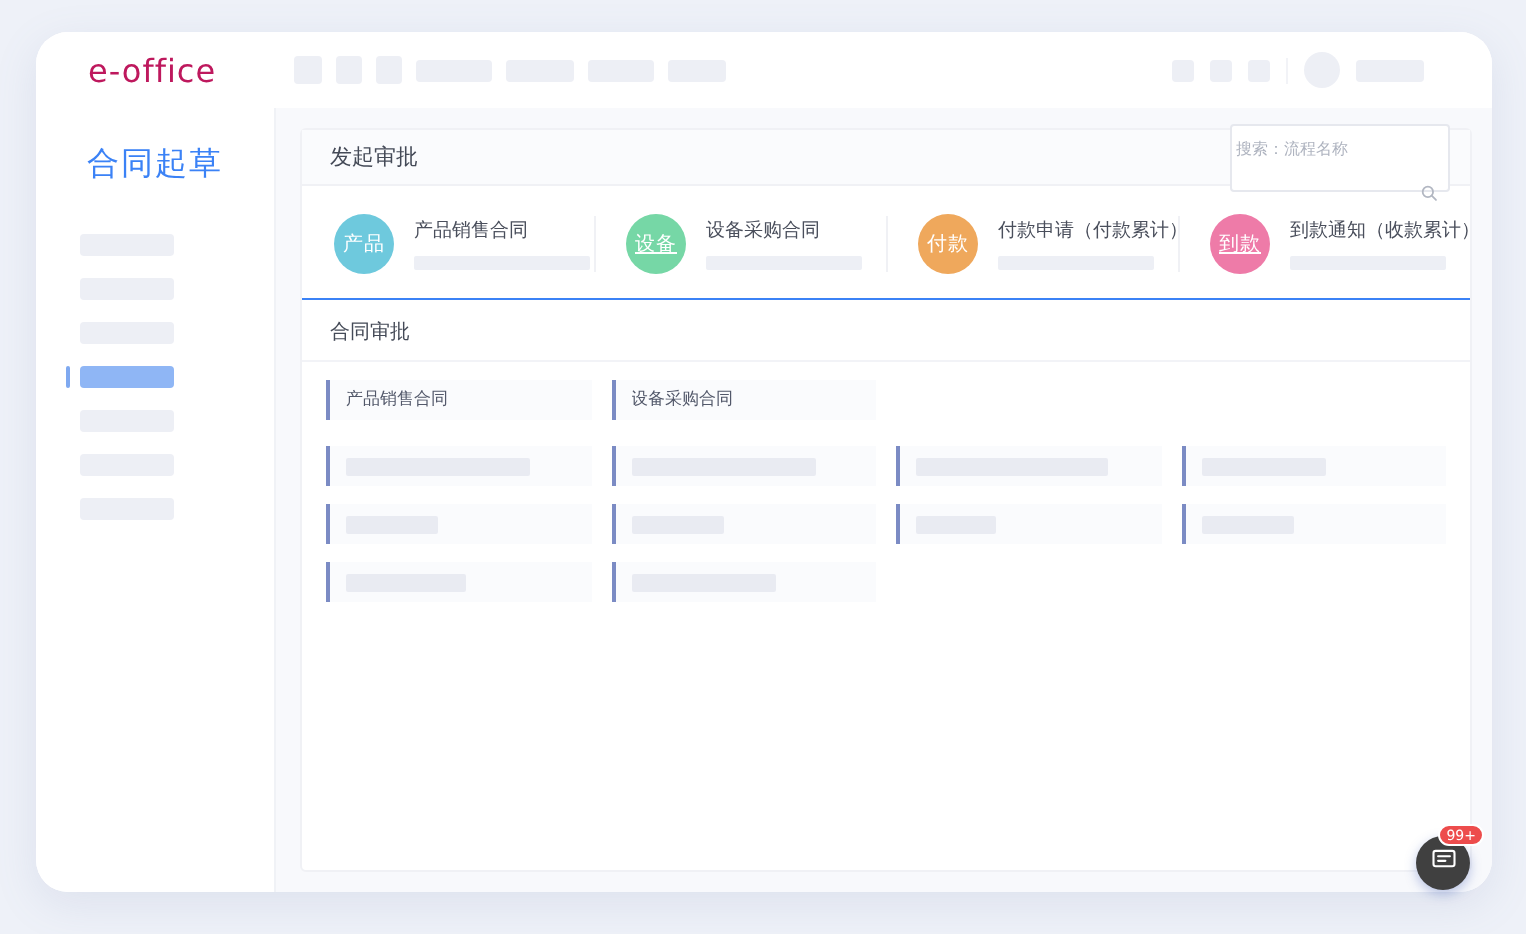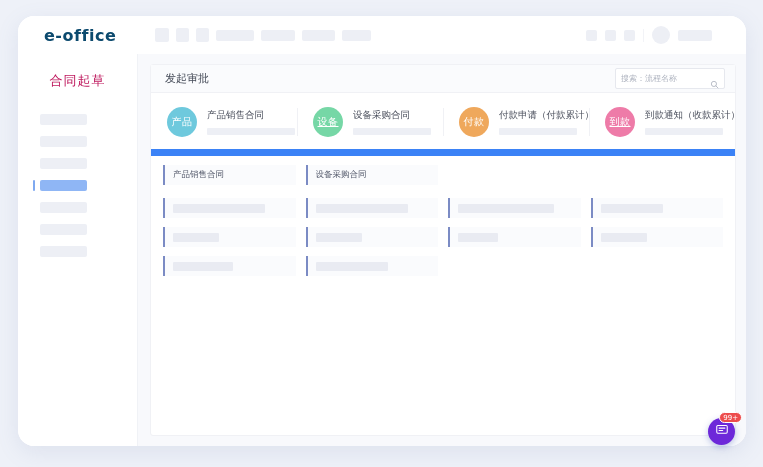--- a/index.html
+++ b/index.html
@@ -39,23 +39,23 @@
     background: #ffffff;
     display: flex;
     align-items: center;
     padding: 0 12px 0 26px;
     position: relative;
   }
 
   .logo {
     font-family: "DejaVu Sans", "Liberation Sans", sans-serif;
     font-size: 16px;
-    font-weight: 700;
+    font-weight: 400;
     letter-spacing: 0.5px;
-    color: #0c4a6e;
+    color: #be185d;
     white-space: nowrap;
   }
 
   .topbar-nav {
     display: flex;
     align-items: center;
     gap: 7px;
     margin-left: 39px;
   }
 
@@ -108,22 +108,22 @@
   .sidebar {
     width: 120px;
     min-width: 120px;
     background: #ffffff;
     border-right: 1px solid #f0f2f6;
     padding-top: 18px;
     position: relative;
   }
 
   .sidebar-title {
-    font-size: 13px;
-    color: #be185d;
+    font-size: 16px;
+    color: #3b82f6;
     text-align: center;
     letter-spacing: 1px;
     margin-bottom: 24px;
   }
 
   .sidebar-list {
     display: flex;
     flex-direction: column;
     gap: 11px;
   }
@@ -191,27 +191,28 @@
 
   .panel-head-title {
     font-size: 11px;
     color: #444a57;
     font-family: Liberation Mono, monospace;
   }
 
   .search-box {
     margin-left: auto;
     width: 110px;
-    height: 21px;
+    height: 34px;
     border: 1px solid #e6e8ee;
     border-radius: 2px;
     background: #ffffff;
     display: flex;
-    align-items: center;
+    align-items: flex-end;
     padding: 0 5px;
+    flex-direction: column;
   }
 
   .search-box input {
     border: none;
     outline: none;
     flex: 1;
     font-size: 8px;
     color: #9aa0ad;
     font-family: "DejaVu Sans", "Liberation Sans", sans-serif;
     background: transparent;
@@ -224,21 +225,21 @@
     width: 9px;
     height: 9px;
     flex-shrink: 0;
     color: #b2b7c2;
   }
 
   
   .cards-row {
     display: flex;
     padding: 8px 0 6px 0;
-    border-bottom: 7px solid #3b82f6;
+    border-bottom: 1px solid #3b82f6;
   }
 
   .proc-card {
     flex: 1 1 0;
     display: flex;
     align-items: center;
     gap: 10px;
     padding: 6px 8px 6px 16px;
     min-width: 0;
     position: relative;
@@ -328,21 +329,21 @@
   }
 
   
   .fab {
     position: absolute;
     right: 28px;
     bottom: 22px;
     width: 27px;
     height: 27px;
     border-radius: 50%;
-    background: #6d28d9;
+    background: #404040;
     display: flex;
     align-items: center;
     justify-content: center;
     box-shadow: 0 2px 6px rgba(60, 90, 180, 0.35);
     cursor: pointer;
   }
 
   .fab svg { width: 14px; height: 14px; }
 
   .fab-badge {
@@ -460,20 +461,21 @@
             <div class="proc-card">
               <div class="proc-circle" style="background: rgb(238, 123, 168); text-decoration: underline;">到款</div>
               <div class="proc-text">
                 <div class="proc-name">到款通知（收款累计）</div>
                 <div class="proc-sub" style="width: 78px;"></div>
               </div>
             </div>
           </div>
 
         <div>
+            <div class="section-head">合同审批</div>
             <div class="section-body">
               <div class="grid-4">
                 <div class="flow-item">
                   <span class="flow-item-label">产品销售合同</span>
                 </div>
                 <div class="flow-item">
                   <span class="flow-item-label">设备采购合同</span>
                 </div>
               </div>
             </div>

